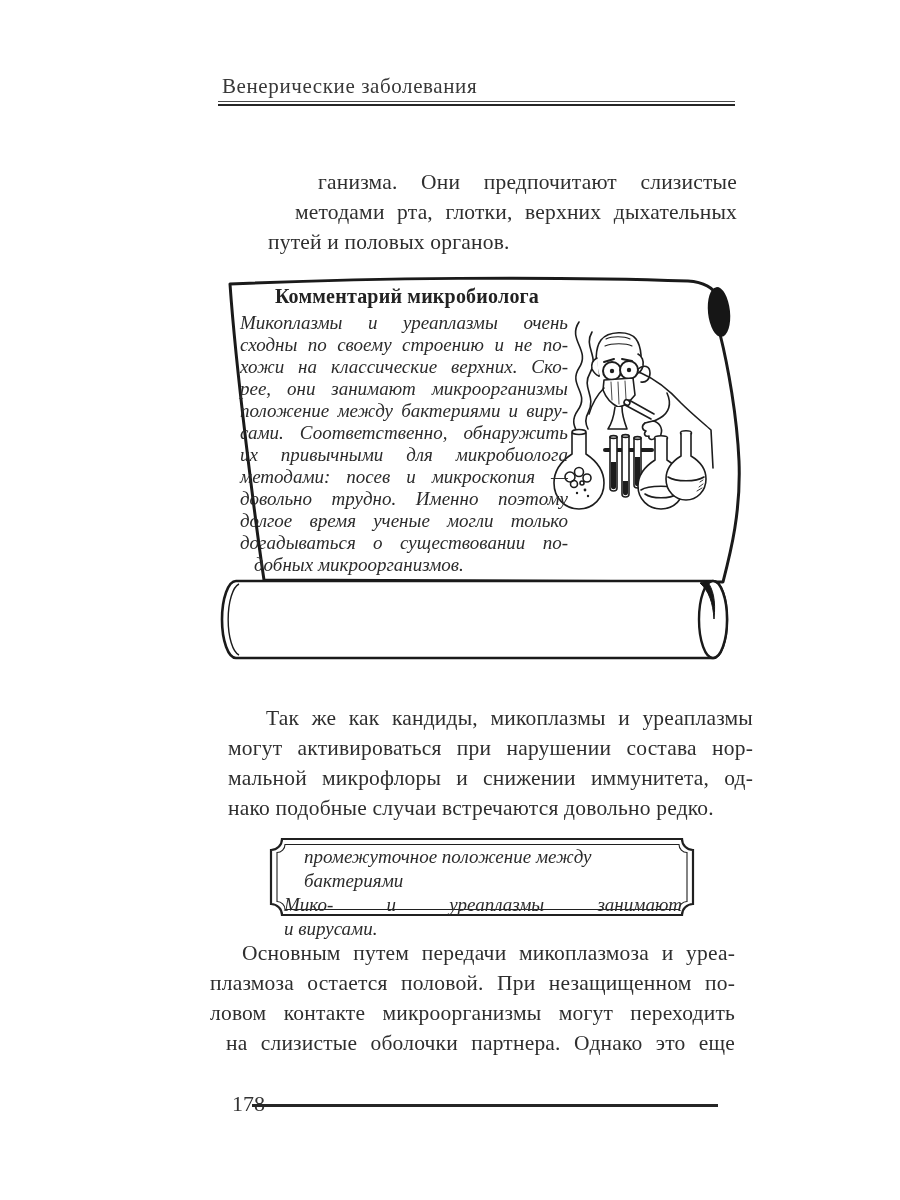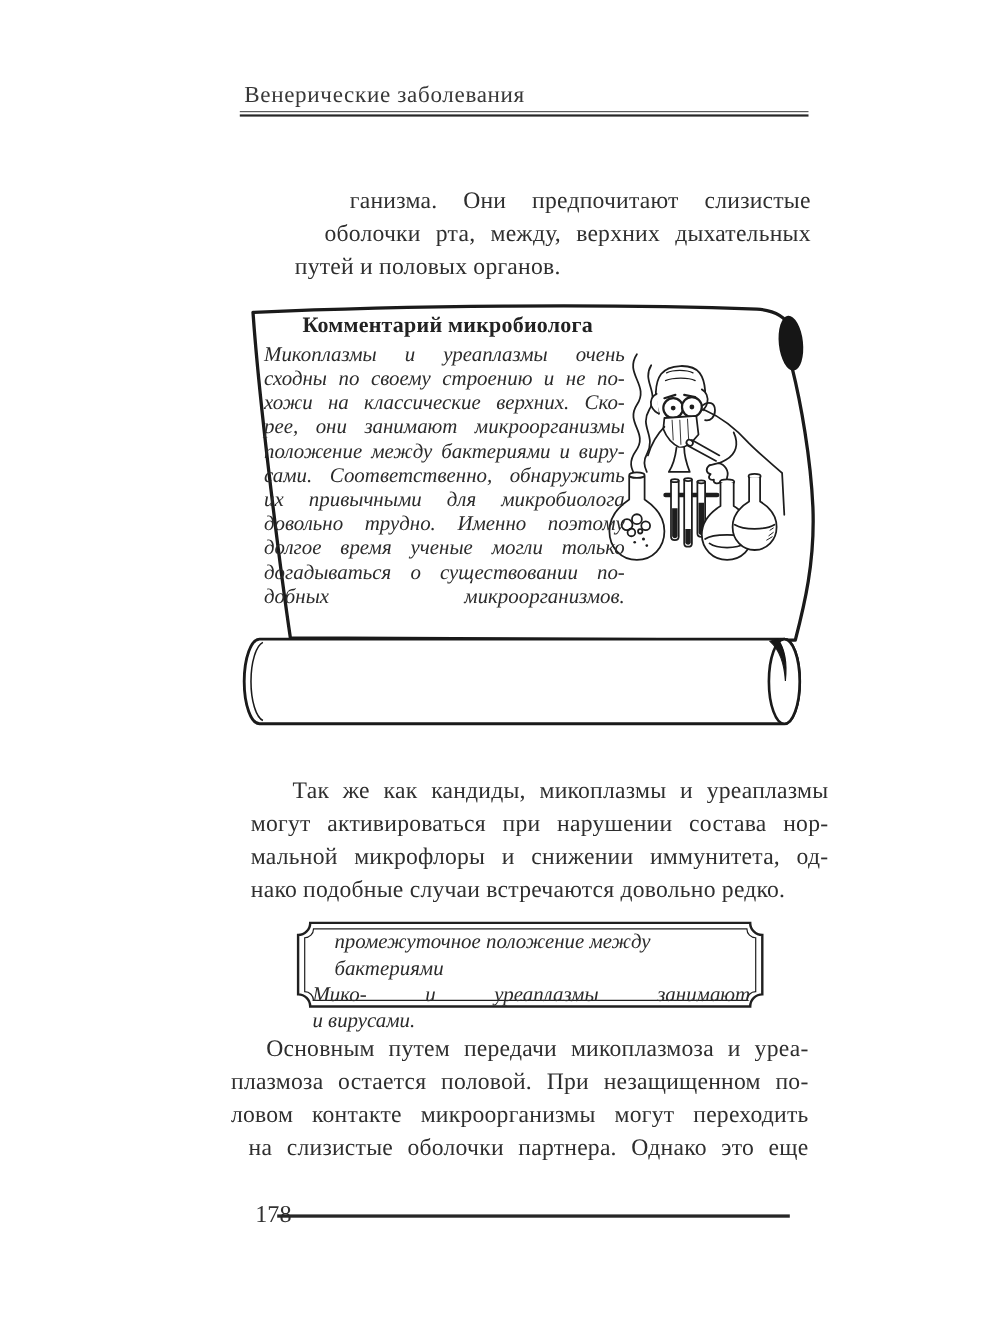--- a/index.html
+++ b/index.html
@@ -53,21 +53,21 @@
 </head>
 <body>
 
 <div id="page">
 
   <div id="header-title">Венерические заболевания</div>
   <div id="header-rule"></div>
 
   <div id="intro" class="para">
       <div class="tline">ганизма.  Они  предпочитают  слизистые</div>
-      <div class="tline">оболочки рта, между, верхних дыхательных</div>
+      <div class="tline">методами рта, глотки, верхних дыхательных</div>
       <div class="tline">путей и половых органов.</div>
     </div>
 
   <div id="scroll-wrap">
     <svg id="scroll-svg" width="534" height="392" viewBox="0 0 534 392" xmlns="http://www.w3.org/2000/svg">
 
       <g>
         <path d="M 22,8 C 160,2 340,0 480,5 C 496,6 506,12 511,22 C 515,30 516,44 512,58
                  C 520,90 529,140 531,185 C 533,235 523,275 515,306
                  L 56,304 C 48,250 28,95 22,8 Z" fill="#ffffff" stroke="#1a1a1a" stroke-width="3" stroke-linejoin="round"></path>
@@ -143,20 +143,21 @@
 
     <div id="scroll-title">Комментарий микробиолога</div>
     <div id="scroll-text">
         <div class="tline">Микоплазмы и уреаплазмы очень</div>
         <div class="tline">сходны по своему строению и не по-</div>
         <div class="tline">хожи на классические верхних. Ско-</div>
         <div class="tline">рее, они занимают микроорганизмы</div>
         <div class="tline">положение между бактериями и виру-</div>
         <div class="tline">сами. Соответственно, обнаружить</div>
         <div class="tline">их привычными для микробиолога</div>
+        <div class="tline">методами: посев и микроскопия —</div>
         <div class="tline">довольно трудно. Именно поэтому</div>
         <div class="tline">долгое время ученые могли только</div>
         <div class="tline">догадываться о существовании по-</div>
         <div class="tline">добных микроорганизмов.</div>
       </div>
   </div>
 
   <div id="para-act" class="para">
       <div class="tline">Так же как кандиды, микоплазмы и уреаплазмы</div>
       <div class="tline">могут активироваться при нарушении состава нор-</div>

